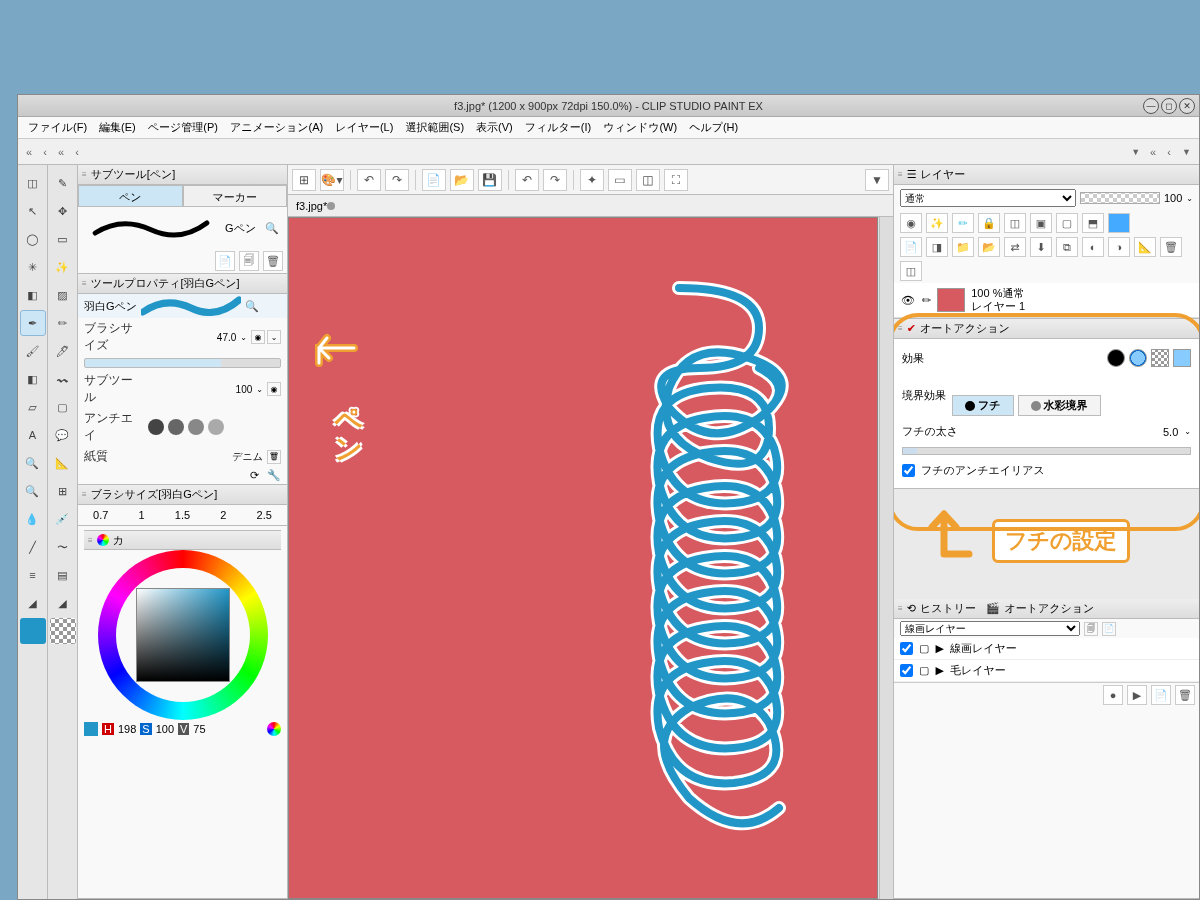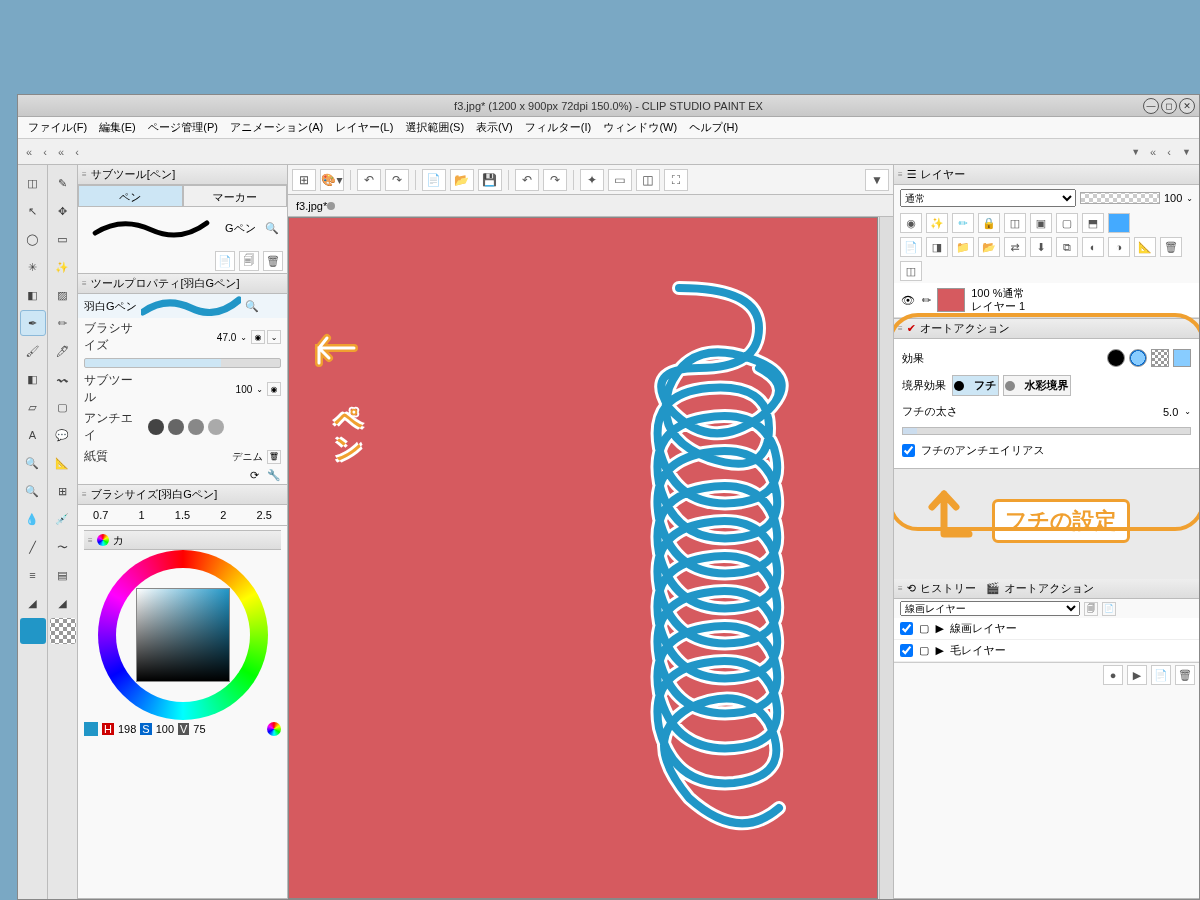--- a/index.html
+++ b/index.html
@@ -76,21 +76,21 @@
 .layer-icons { display: flex; flex-wrap: wrap; gap: 4px; padding: 2px 6px; }
 .layer-icons .li { width: 22px; height: 20px; border: 1px solid #ccc; background: #fff; display: flex; align-items: center; justify-content: center; font-size: 11px; cursor: pointer; color: #555; }
 .layer-item { display: flex; align-items: center; padding: 4px 6px; border-bottom: 1px solid #ddd; gap: 6px; background: #fff; cursor: pointer; }
 .layer-item .eye { width: 16px; text-align: center; }
 .layer-item .thumb { width: 28px; height: 24px; border: 1px solid #999; background: #d65a5f; }
 .layer-item .info { font-size: 10px; line-height: 1.2; }
 
 .layer-prop { position: relative; padding: 6px 8px; background: #fff; }
 .layer-prop .row { display: flex; align-items: center; padding: 4px 0; gap: 6px; font-size: 10px; }
 .borderfx { display: flex; gap: 4px; }
-.borderfx span { padding: 2px 1px; border: 1px solid #bbb; background: #f4f4f4; cursor: pointer; display: flex; align-items: center; gap: 10px; }
+.borderfx span { padding: 2px 12px; border: 1px solid #bbb; background: #f4f4f4; cursor: pointer; display: flex; align-items: center; gap: 3px; margin-top: 20px; }
 .borderfx span.sel { background: #cde6f5; }
 .fxicons { display: flex; gap: 4px; margin-left: auto; }
 .fxicons i { width: 18px; height: 18px; border: 1px solid #999; display: inline-flex; align-items: center; justify-content: center; cursor: pointer; }
 .color-box { flex: 1; height: 18px; border: 1px solid #aaa; background: #fffceb; cursor: pointer; }
 
 .history-panel { }
 .history-panel select { width: 180px; font-size: 10px; }
 .action-item { display: flex; align-items: center; padding: 3px 6px; gap: 6px; background: #fff; border-bottom: 1px solid #eee; cursor: pointer; }
 .action-item input[type=checkbox] { cursor: pointer; }
 

